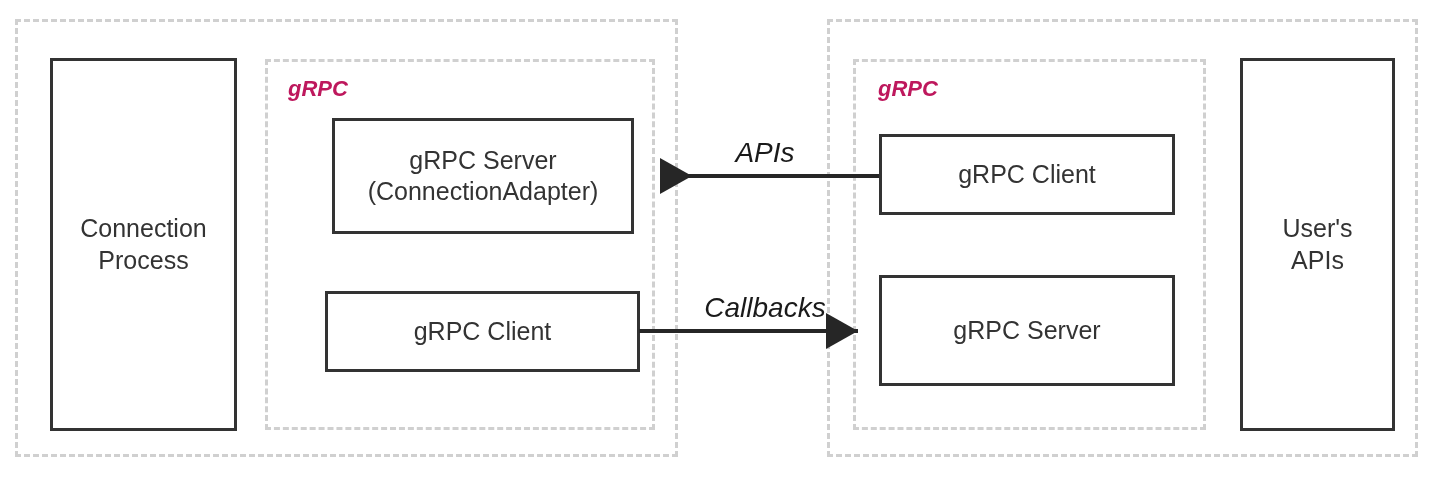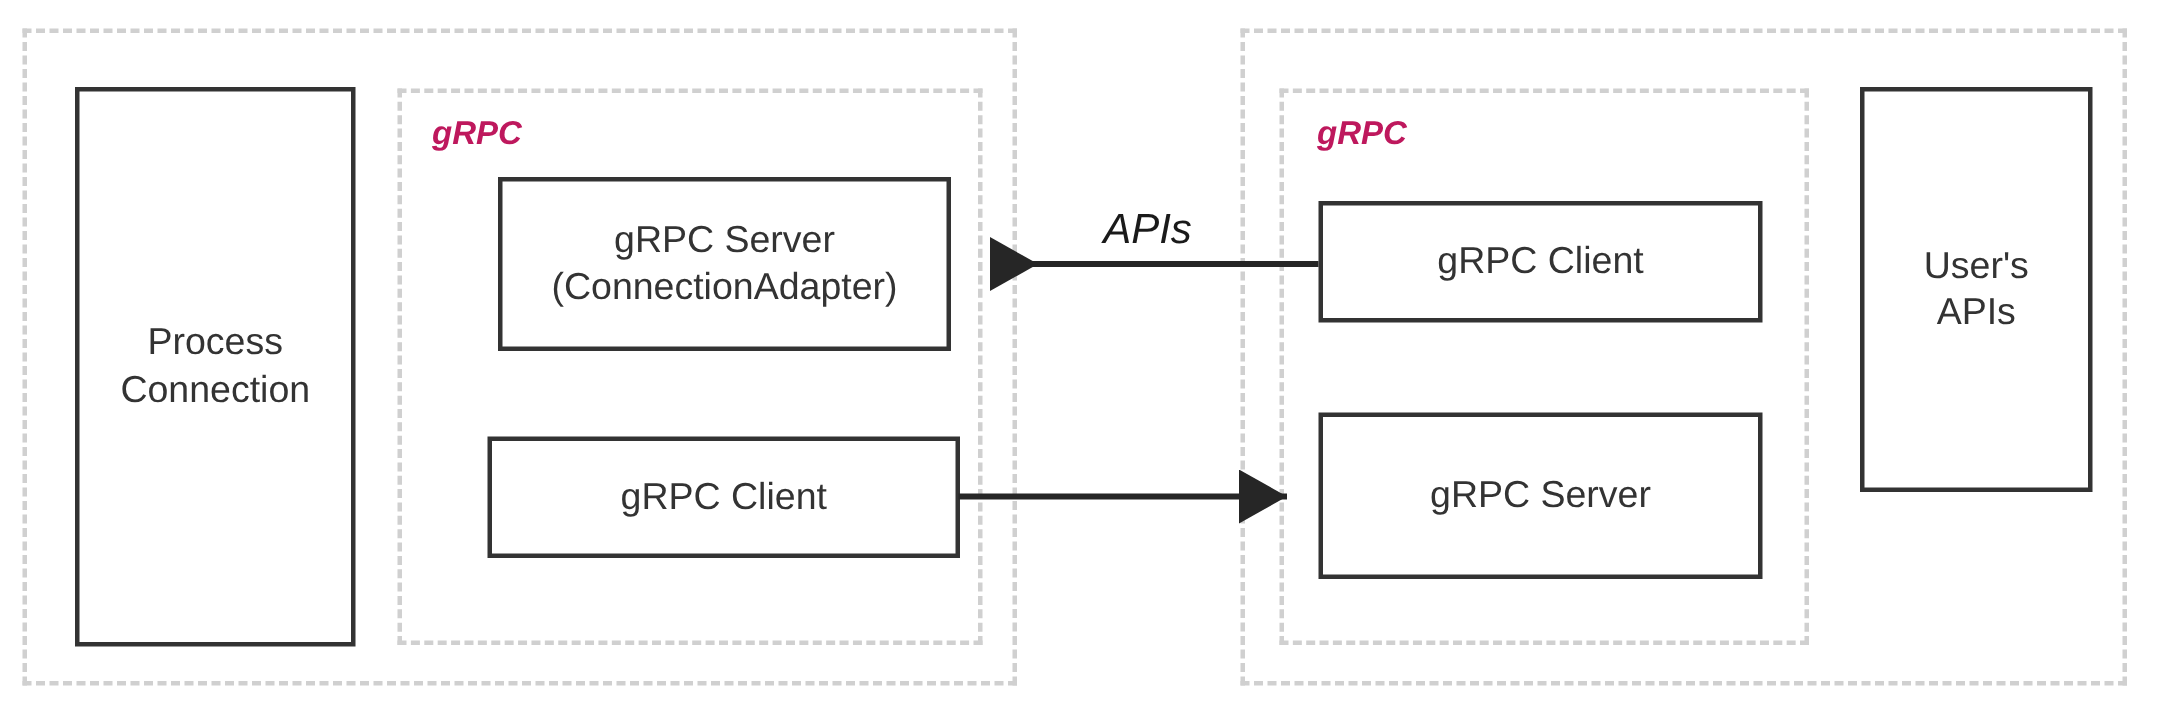--- a/index.html
+++ b/index.html
@@ -90,42 +90,42 @@
 
   <div class="dashed-box" style="left:827px; top:19px; width:591px; height:438px;"></div>
 
   <div class="dashed-box" style="left:853px; top:59px; width:353px; height:371px;"></div>
 
   <div class="group-label" style="left:288px; top:76px;">gRPC</div>
 
   <div class="group-label" style="left:878px; top:76px;">gRPC</div>
 
   <div class="solid-box" style="left:50px; top:58px; width:187px; height:373px;">
+    <span class="line">Connection</span>
     <span class="line">Process</span>
-    <span class="line">Connection</span>
   </div>
 
   <div class="solid-box" style="left:332px; top:118px; width:302px; height:116px;">
     <span class="line">gRPC Server</span>
     <span class="line">(ConnectionAdapter)</span>
   </div>
 
   <div class="solid-box" style="left:325px; top:291px; width:315px; height:81px;">
     <span class="line">gRPC Client</span>
   </div>
 
   <div class="solid-box" style="left:879px; top:134px; width:296px; height:81px;">
     <span class="line">gRPC Client</span>
   </div>
 
   <div class="solid-box" style="left:879px; top:275px; width:296px; height:111px;">
     <span class="line">gRPC Server</span>
   </div>
 
-  <div class="solid-box" style="left:1240px; top:58px; width:155px; height:270px;">
+  <div class="solid-box" style="left:1240px; top:58px; width:155px; height:373px;">
     <span class="line">User's</span>
     <span class="line">APIs</span>
   </div>
 
   <svg id="arrows" viewBox="0 0 1456 482">
     <defs>
       <marker id="head-left" markerWidth="9" markerHeight="9" refX="8" refY="4.5" orient="auto" markerUnits="strokeWidth">
         <path d="M8,0 L8,9 L0,4.5 Z" fill="#262626"></path>
       </marker>
       <marker id="head-right" markerWidth="9" markerHeight="9" refX="8" refY="4.5" orient="auto" markerUnits="strokeWidth">
@@ -133,14 +133,15 @@
       </marker>
     </defs>
 
     <line x1="879" y1="176" x2="660" y2="176" stroke="#262626" stroke-width="4" marker-end="url(#head-left)"></line>
 
     <line x1="639" y1="331" x2="858" y2="331" stroke="#262626" stroke-width="4" marker-end="url(#head-right)"></line>
   </svg>
 
   <div class="arrow-label" style="left:700px; top:137px; width:130px;">APIs</div>
 
+  <div class="arrow-label" style="left:690px; top:292px; width:150px;">Callbacks</div>
 
 </div>
 
 </body></html>

